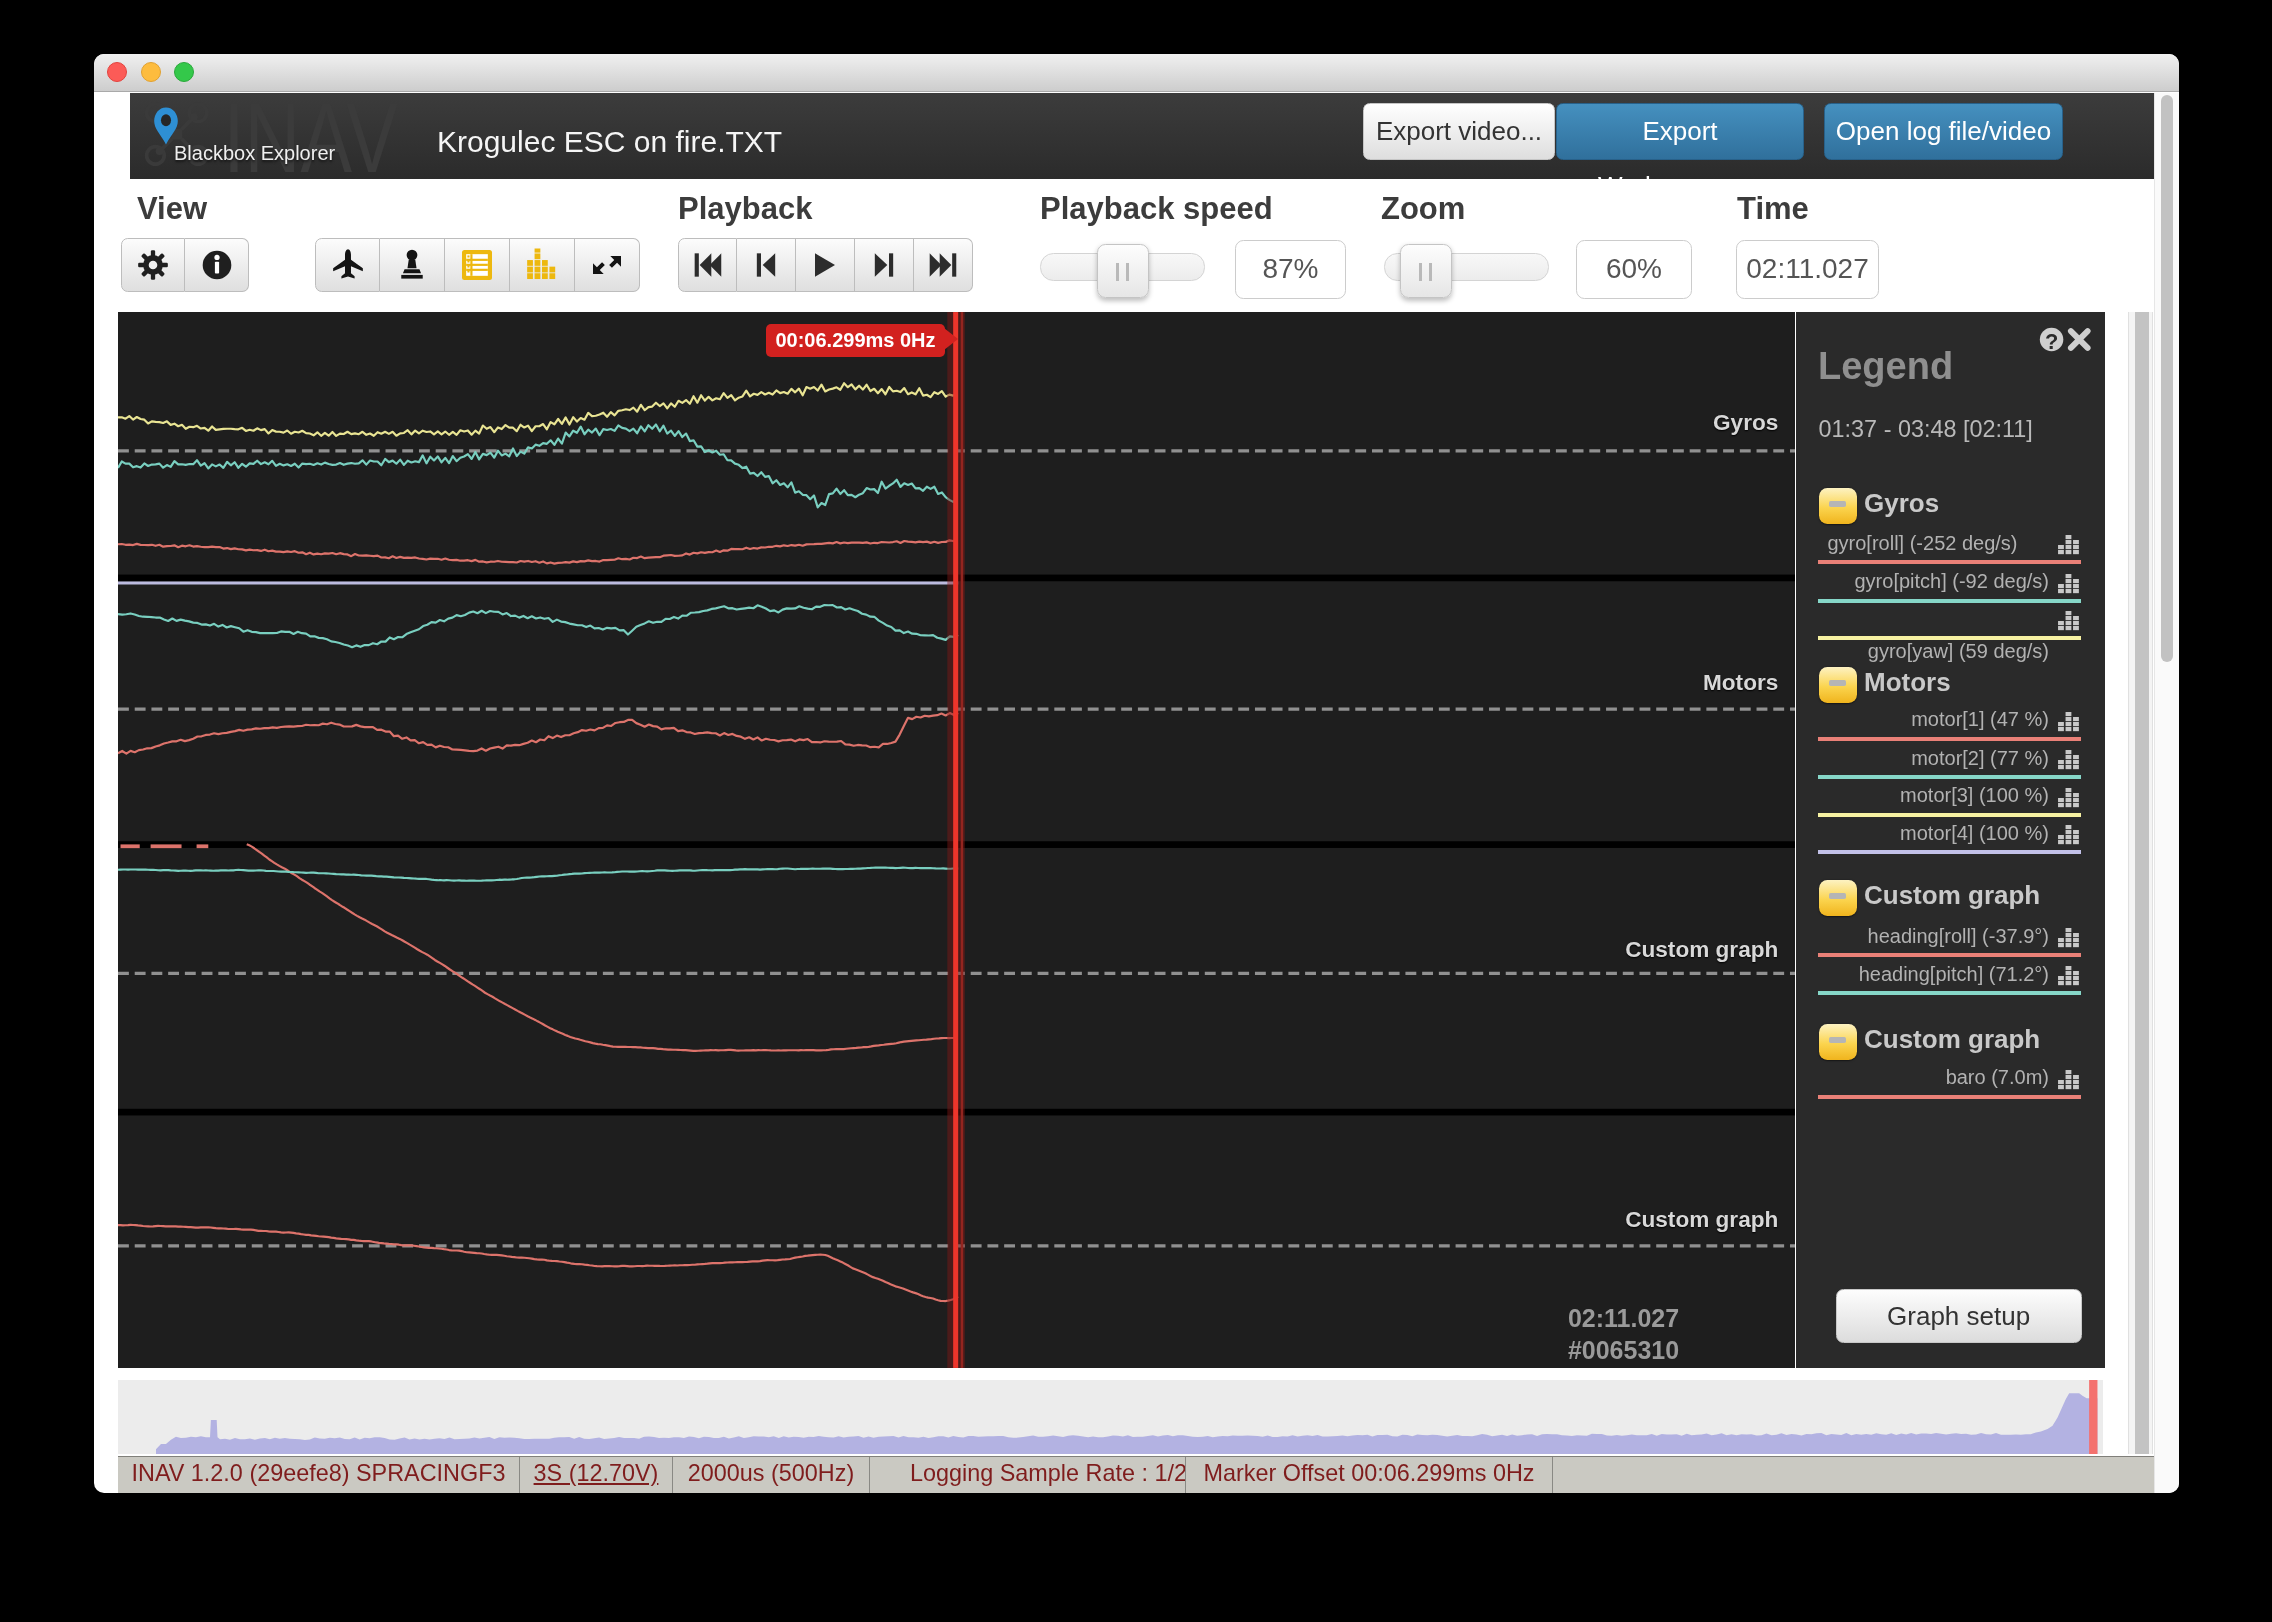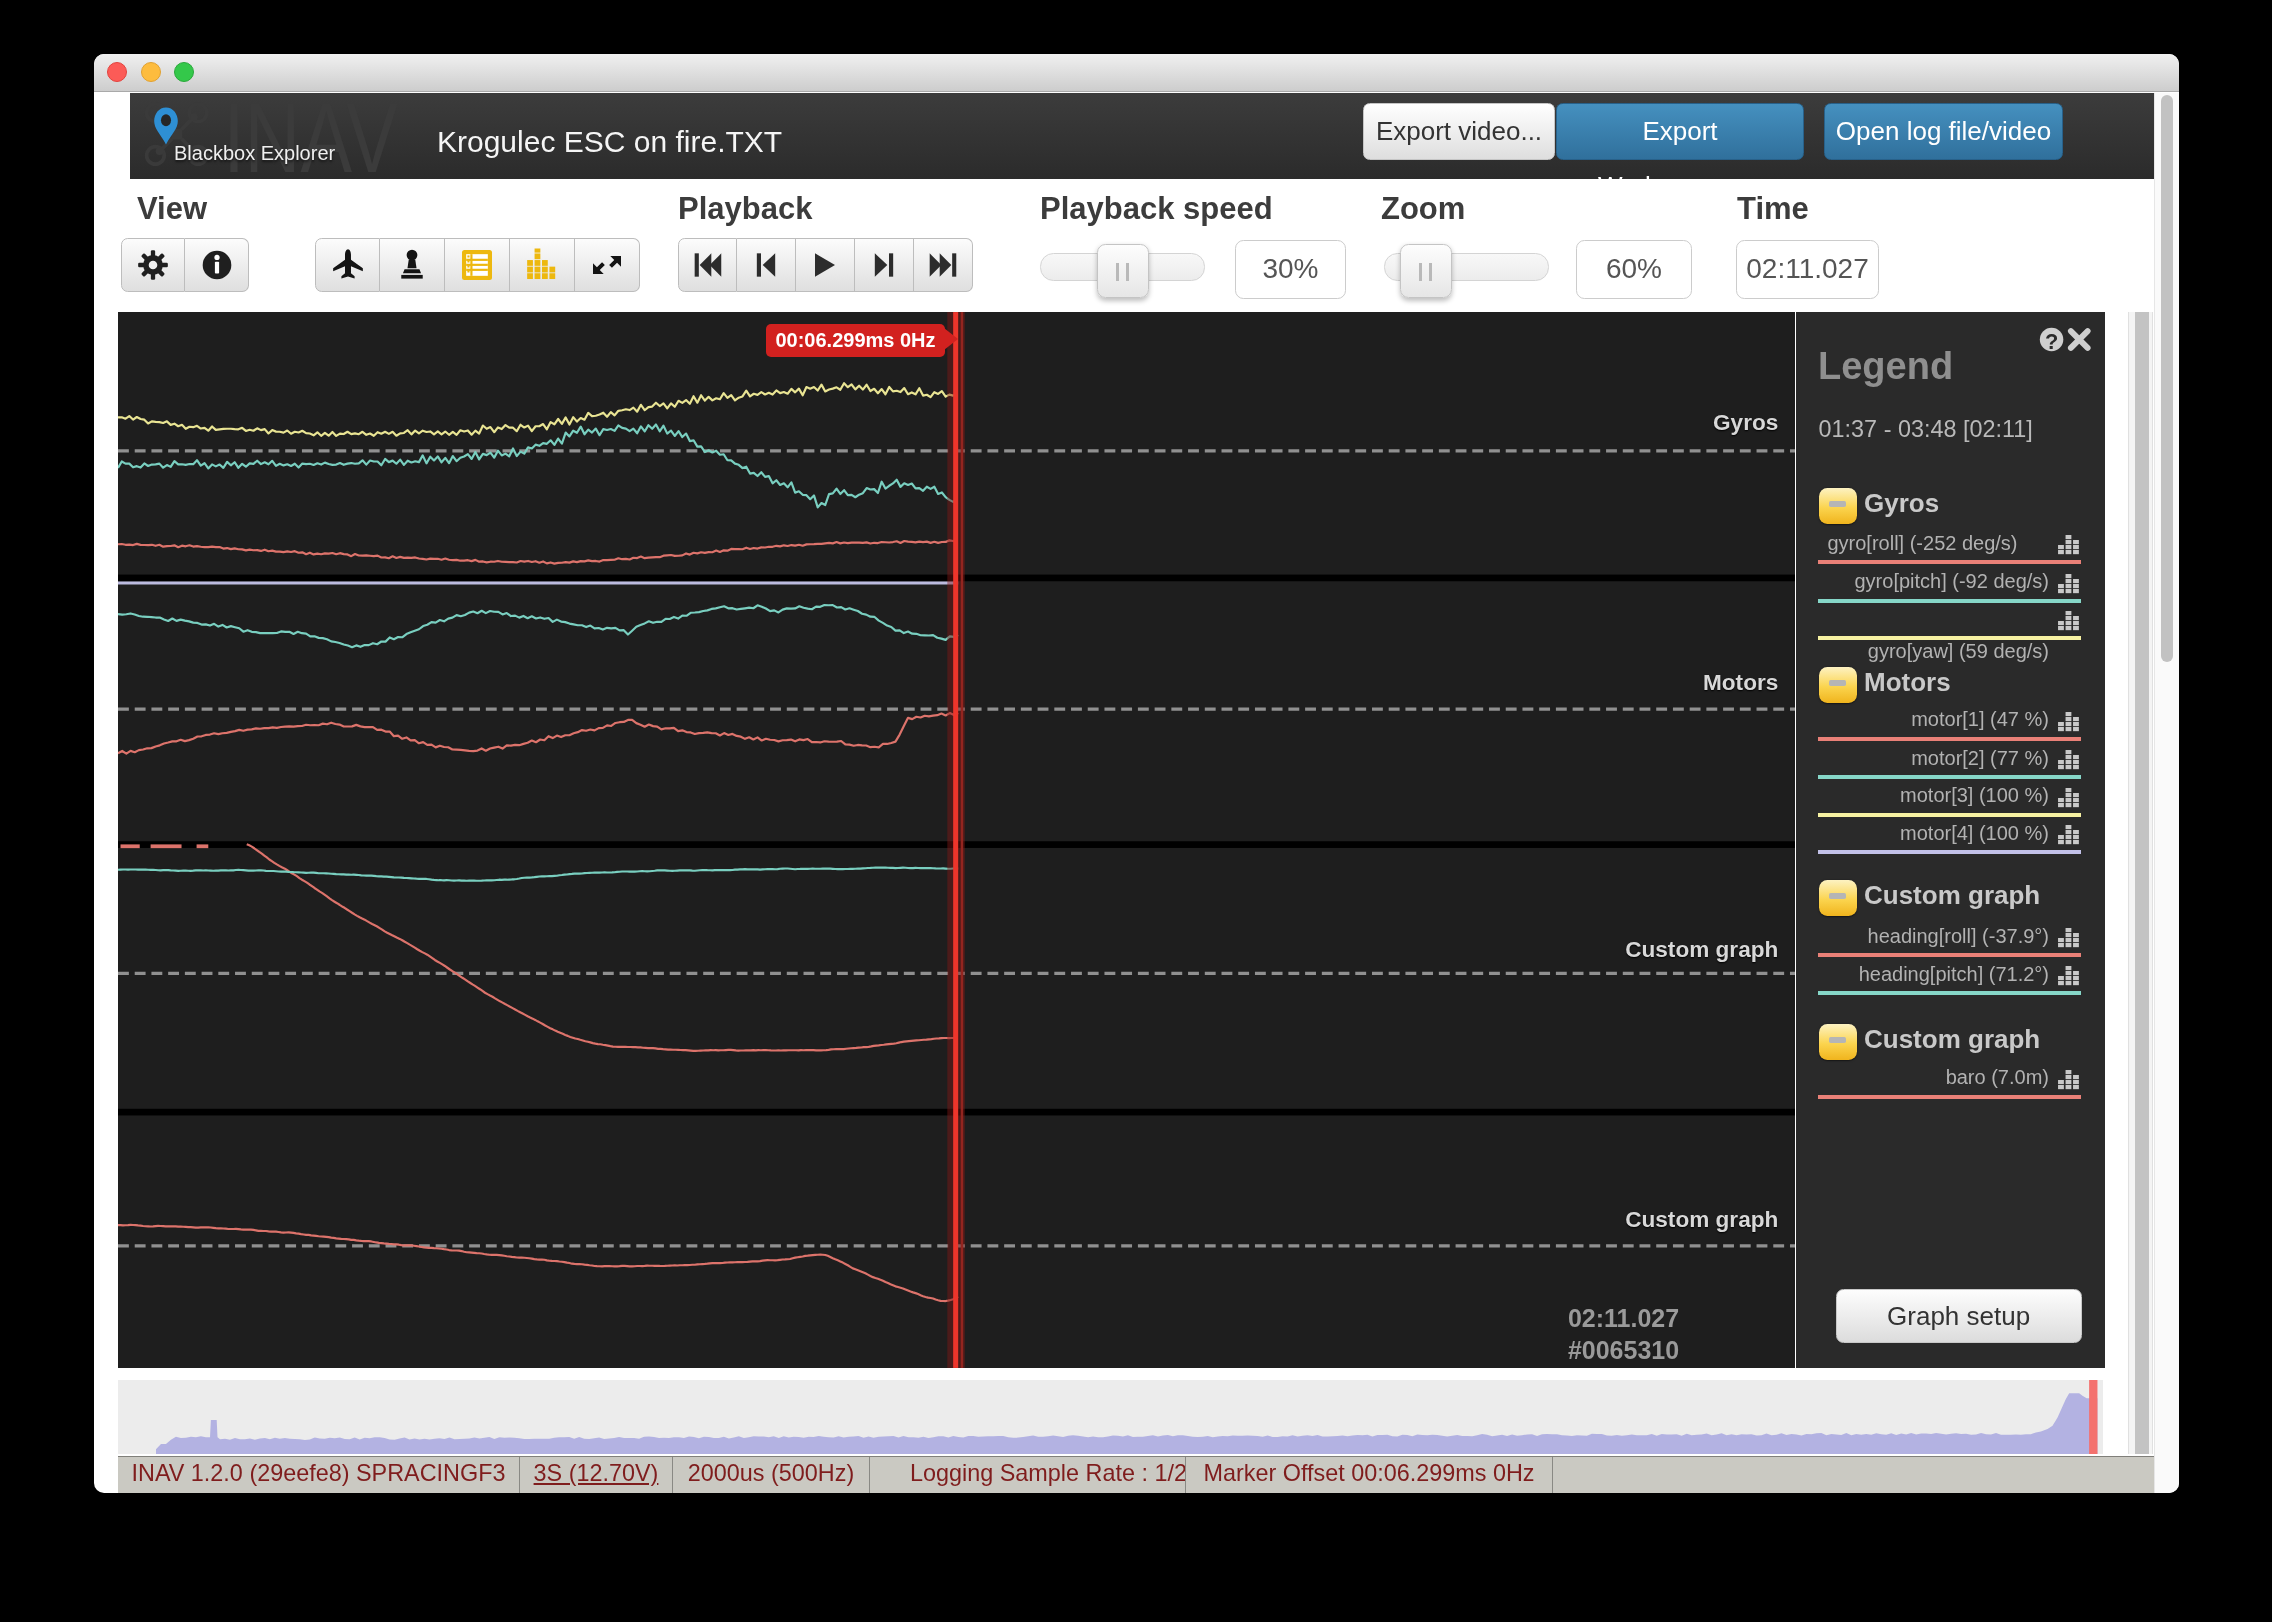--- a/index.html
+++ b/index.html
@@ -218,21 +218,21 @@
             <g fill="#2c2c2c">
               <path d="M1 1 L15 15 L1 29 Z"></path>
               <path d="M13 1 L27 15 L13 29 Z"></path>
               <rect x="28" y="1" width="5" height="28"></rect>
             </g>
           </svg>
         </div>
       </div>
 <div class="slider" style="left:946px;top:74px;width:165px;"></div>
       <div class="shandle" style="left:1003px;top:65px;"></div>
-<div class="tinput" style="left:1141px;top:61px;width:111px;">30%</div>
+<div class="tinput" style="left:1141px;top:61px;width:111px;">87%</div>
 <div class="slider" style="left:1290px;top:74px;width:165px;"></div>
       <div class="shandle" style="left:1306px;top:65px;"></div>
 <div class="tinput" style="left:1482px;top:61px;width:116px;">60%</div>
 <div class="tinput" style="left:1642px;top:61px;width:143px;">02:11.027</div>
 </div>
 <div id="graph">
       <svg width="1677" height="1056" viewBox="0 0 2006 1263" style="position:absolute;left:0;top:0;">
 <rect x="0" y="314" width="2006" height="8" fill="#000"></rect>
 <rect x="0" y="633" width="2006" height="8" fill="#000"></rect>
 <rect x="0" y="953" width="2006" height="8" fill="#000"></rect>

